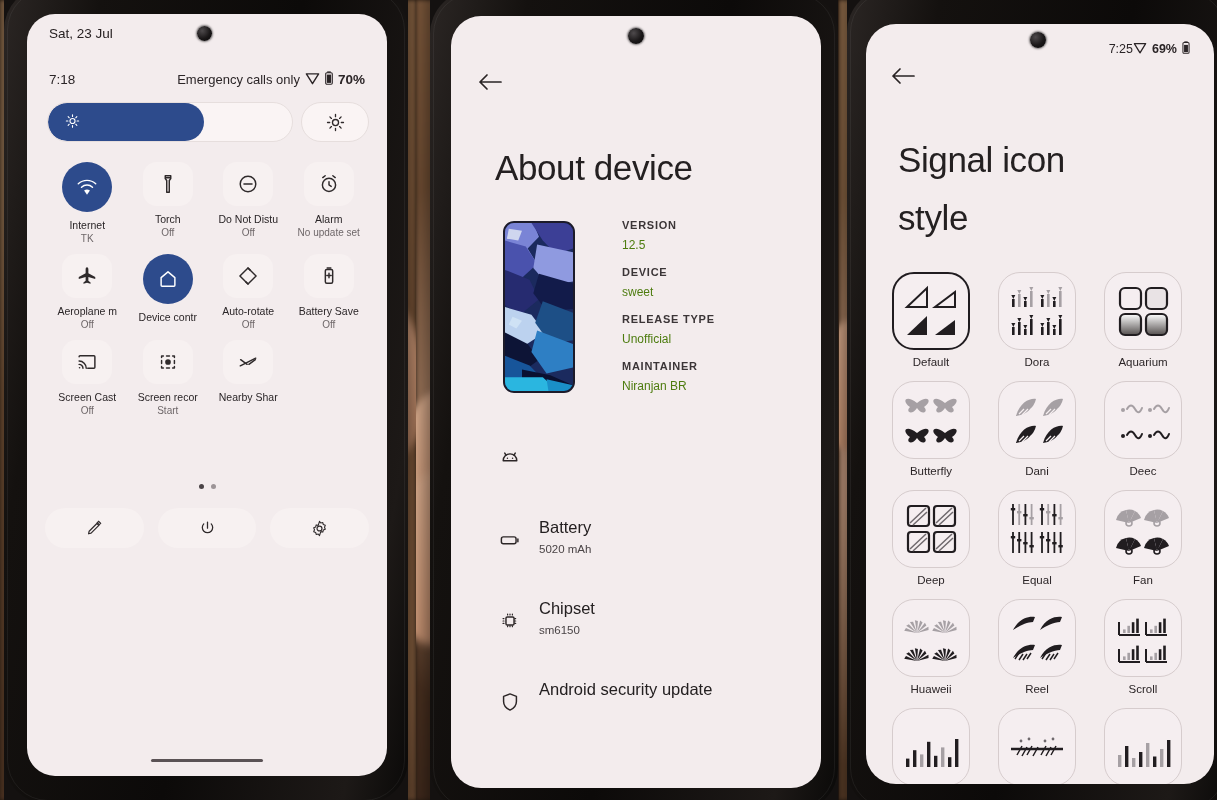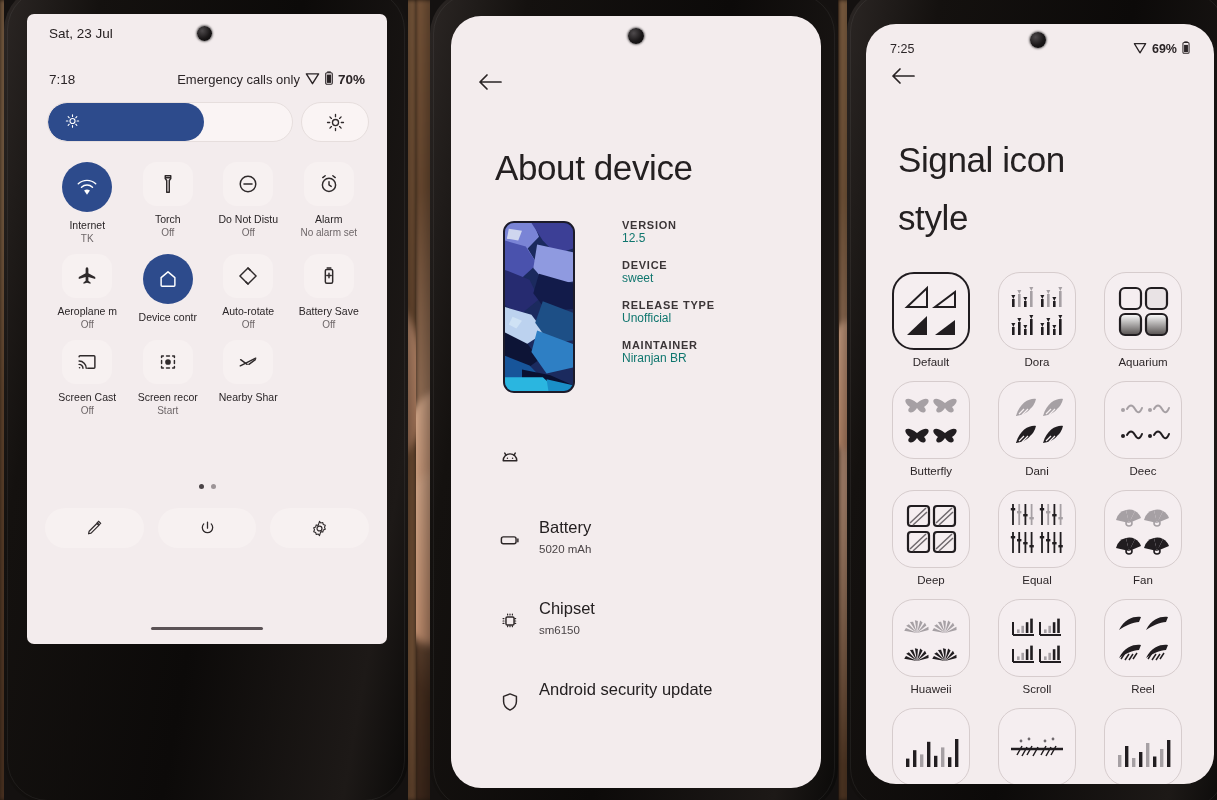--- a/index.html
+++ b/index.html
@@ -193,38 +193,38 @@
     overflow: hidden;
     background: #14305a;
   }
   .dev-preview svg { display: block; width: 100%; height: 100%; }
 
   .meta-col { position: absolute; left: 171px; top: 203px; width: 190px; }
   .meta-k {
     font-size: 11px; letter-spacing: .75px; color: #3b3537; font-weight: 700;
     text-transform: uppercase;
   }
-  .meta-v { font-size: 12px; color: #0f766e; margin-top: 0; margin-bottom: 14px; }
+  .meta-v { font-size: 12px; color: #4d7c0f; margin-top: 7px; margin-bottom: 14px; }
 
   .info-list { position: absolute; left: 0; right: 0; top: 418px; }
   .info-row {
     display: flex; align-items: flex-start; gap: 18px;
     padding: 0 30px 0 48px; height: 81px;
   }
   .info-ico {
     width: 22px; flex: 0 0 22px; display: flex; align-items: center; justify-content: center;
     color: #2c2627; margin-top: 14px;
   }
   .info-txt { flex: 1; }
   .info-title { font-size: 16.5px; color: #242021; line-height: 1.2; margin-top: 3px; }
   .info-sub { font-size: 11.5px; color: #4a4446; margin-top: 5px; }
 
   
   #p3-screen { color: #262021; }
-  #p3-status { top: 17px; padding: 0 24px; font-size: 12.5px; }
+  #p3-status { top: 17px; padding: 0 24px; font-size: 12.5px; justify-content: flex-end; }
   #p3-batt-pct { font-size: 12.5px; font-weight: 600; }
 
   .style-grid {
     position: absolute; left: 16px; right: 22px; top: 248px;
     display: grid; grid-template-columns: repeat(3, 1fr);
     column-gap: 8px; row-gap: 13px;
   }
   .style-cell { display: flex; flex-direction: column; align-items: center; }
   .style-box {
     width: 78px; height: 78px;
@@ -246,21 +246,21 @@
 <body>
 
 <div id="collage">
 
   <div class="panel" id="panel-1">
     <div class="bg"></div>
     <div class="finger" style="left:352px; top:300px; width:72px; height:160px;"></div>
 
     <div class="phone" style="left:4px; top:-14px; width:404px; height:818px;">
       <div class="case"></div>
-      <div class="screen" id="p1-screen" style="left:23px; top:28px; width:360px; height:630px; border-radius:7px;">
+      <div class="screen" id="p1-screen" style="left:23px; top:28px; width:360px; height:762px; border-radius:28px;">
 
         <div class="punch" style="left:170px; top:12px; width:15px; height:15px;"></div>
 
         <div id="p1-date">Sat, 23 Jul</div>
 
         <div class="statusbar" id="p1-status">
           <span class="sb-left">7:18</span>
           <span class="sb-right">
             <span id="p1-carrier">Emergency calls only</span>
             <span class="wifi-glyph">
@@ -336,21 +336,21 @@
             </div>
             <div class="qs-tile">
               <div class="qs-chip">
                 <svg width="22" height="22" viewBox="0 0 24 24">
                   <circle cx="12" cy="13" r="7.2" fill="none" stroke="currentColor" stroke-width="1.6" stroke-linecap="round" stroke-linejoin="round"></circle>
                   <path d="M12 9.4V13l2.4 1.6" fill="none" stroke="currentColor" stroke-width="1.6" stroke-linecap="round" stroke-linejoin="round"></path>
                   <path d="M5.2 5l2.6-2M18.8 5l-2.6-2" fill="none" stroke="currentColor" stroke-width="1.6" stroke-linecap="round" stroke-linejoin="round"></path>
                 </svg>
               </div>
               <div class="qs-label">Alarm</div>
-              <div class="qs-sub">No alarm set</div>
+              <div class="qs-sub">No update set</div>
             </div>
             <div class="qs-tile">
               <div class="qs-chip">
                 <svg width="22" height="22" viewBox="0 0 24 24">
                   <path d="M12 2.5c.9 0 1.5 1 1.5 2.4v4l7.5 4.2v2.1l-7.5-2.2v4.3l2.4 1.8v1.4L12 19.4 8.1 20.5v-1.4l2.4-1.8v-4.3L3 15.2v-2.1l7.5-4.2v-4C10.5 3.5 11.1 2.5 12 2.5z" fill="currentColor"></path>
                 </svg>
               </div>
               <div class="qs-label">Aeroplane m</div>
               <div class="qs-sub">Off</div>
             </div>
@@ -865,20 +865,35 @@
                     <path d="M0 0 L7.9 -10.3 L9.4 -7.5 Z"></path>
                     <path d="M0 0 L11.4 -6.3 L11.6 -3.1 Z"></path>
                   </g>
                 </svg>
               </div>
               <div class="style-name">Huaweii</div>
             </div>
             <div class="style-cell">
               <div class="style-box">
                 <svg width="56" height="56" viewBox="0 0 56 56">
+                  <path d="M4 20 C10 8 20 6 26 7 L24 12 C18 12 10 16 4 20 Z" fill="#211d20"></path>
+                  <path d="M31 20 C37 8 47 6 53 7 L51 12 C45 12 37 16 31 20 Z" fill="#211d20"></path>
+                  <path d="M4 48 C10 36 20 34 26 35 L24 40 C18 40 10 44 4 48 Z" fill="#211d20"></path>
+                  <path d="M31 48 C37 36 47 34 53 35 L51 40 C45 40 37 44 31 48 Z" fill="#211d20"></path>
+                  <g stroke="#211d20" stroke-width="1.5">
+                    <path d="M6 49l4-6M10 50l4-6M14 50l4-6M18 49l4-6"></path>
+                    <path d="M33 49l4-6M37 50l4-6M41 50l4-6M45 49l4-6"></path>
+                  </g>
+                </svg>
+              </div>
+              <div class="style-name">Reel</div>
+            </div>
+            <div class="style-cell">
+              <div class="style-box">
+                <svg width="56" height="56" viewBox="0 0 56 56">
                   <g transform="translate(4,4)">
                     <line x1="0" y1="21" x2="21" y2="21" stroke="#211d20" stroke-width="2"></line>
                     <line x1="0" y1="21" x2="0" y2="8" stroke="#211d20" stroke-width="2"></line>
                     <rect x="4" y="15.4" width="2.6" height="3.6" fill="#a6a0a4"></rect>
                     <rect x="8.4" y="11.8" width="2.6" height="7.2" fill="#a6a0a4"></rect>
                     <rect x="12.8" y="8.2" width="2.6" height="10.8" fill="#211d20"></rect>
                     <rect x="17.200000000000003" y="4.6" width="2.6" height="14.4" fill="#211d20"></rect>
                   </g>
                   <g transform="translate(31,4)">
                     <line x1="0" y1="21" x2="21" y2="21" stroke="#211d20" stroke-width="2"></line>
@@ -900,35 +915,20 @@
                     <line x1="0" y1="21" x2="21" y2="21" stroke="#211d20" stroke-width="2"></line>
                     <line x1="0" y1="21" x2="0" y2="8" stroke="#211d20" stroke-width="2"></line>
                     <rect x="4" y="15.4" width="2.6" height="3.6" fill="#a6a0a4"></rect>
                     <rect x="8.4" y="11.8" width="2.6" height="7.2" fill="#a6a0a4"></rect>
                     <rect x="12.8" y="8.2" width="2.6" height="10.8" fill="#211d20"></rect>
                     <rect x="17.200000000000003" y="4.6" width="2.6" height="14.4" fill="#211d20"></rect>
                   </g>
                 </svg>
               </div>
               <div class="style-name">Scroll</div>
-            </div>
-            <div class="style-cell">
-              <div class="style-box">
-                <svg width="56" height="56" viewBox="0 0 56 56">
-                  <path d="M4 20 C10 8 20 6 26 7 L24 12 C18 12 10 16 4 20 Z" fill="#211d20"></path>
-                  <path d="M31 20 C37 8 47 6 53 7 L51 12 C45 12 37 16 31 20 Z" fill="#211d20"></path>
-                  <path d="M4 48 C10 36 20 34 26 35 L24 40 C18 40 10 44 4 48 Z" fill="#211d20"></path>
-                  <path d="M31 48 C37 36 47 34 53 35 L51 40 C45 40 37 44 31 48 Z" fill="#211d20"></path>
-                  <g stroke="#211d20" stroke-width="1.5">
-                    <path d="M6 49l4-6M10 50l4-6M14 50l4-6M18 49l4-6"></path>
-                    <path d="M33 49l4-6M37 50l4-6M41 50l4-6M45 49l4-6"></path>
-                  </g>
-                </svg>
-              </div>
-              <div class="style-name">Reel</div>
             </div>
             <div class="style-cell">
               <div class="style-box">
                 <svg width="56" height="56" viewBox="0 0 56 56">
                   <rect x="3" y="39.6" width="3.4" height="8.399999999999999" fill="#211d20"></rect>
                   <rect x="10" y="31.200000000000003" width="3.4" height="16.799999999999997" fill="#211d20"></rect>
                   <rect x="17" y="35.4" width="3.4" height="12.6" fill="#a6a0a4"></rect>
                   <rect x="24" y="22.8" width="3.4" height="25.2" fill="#211d20"></rect>
                   <rect x="31" y="36.8" width="3.4" height="11.2" fill="#211d20"></rect>
                   <rect x="38" y="28.400000000000002" width="3.4" height="19.599999999999998" fill="#a6a0a4"></rect>

